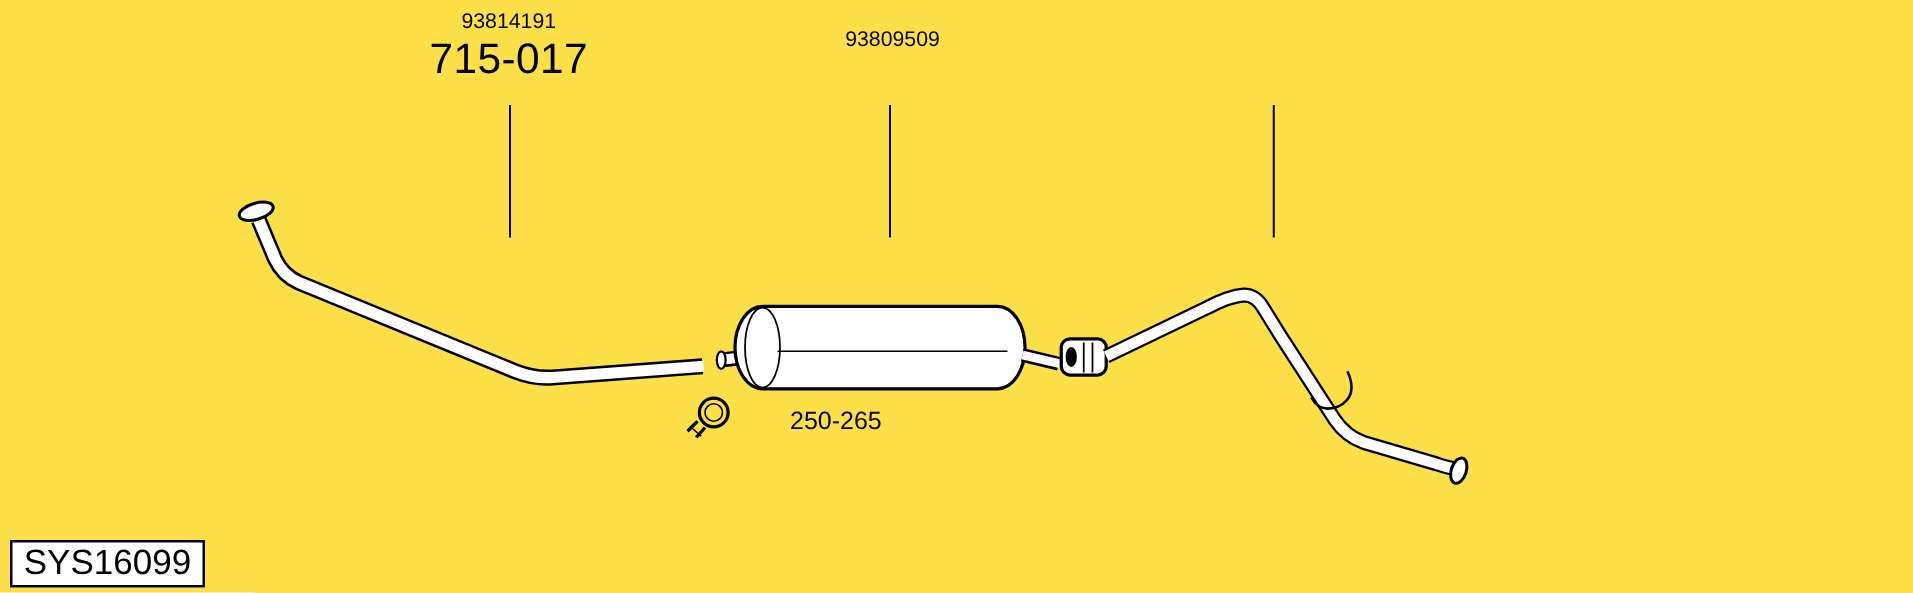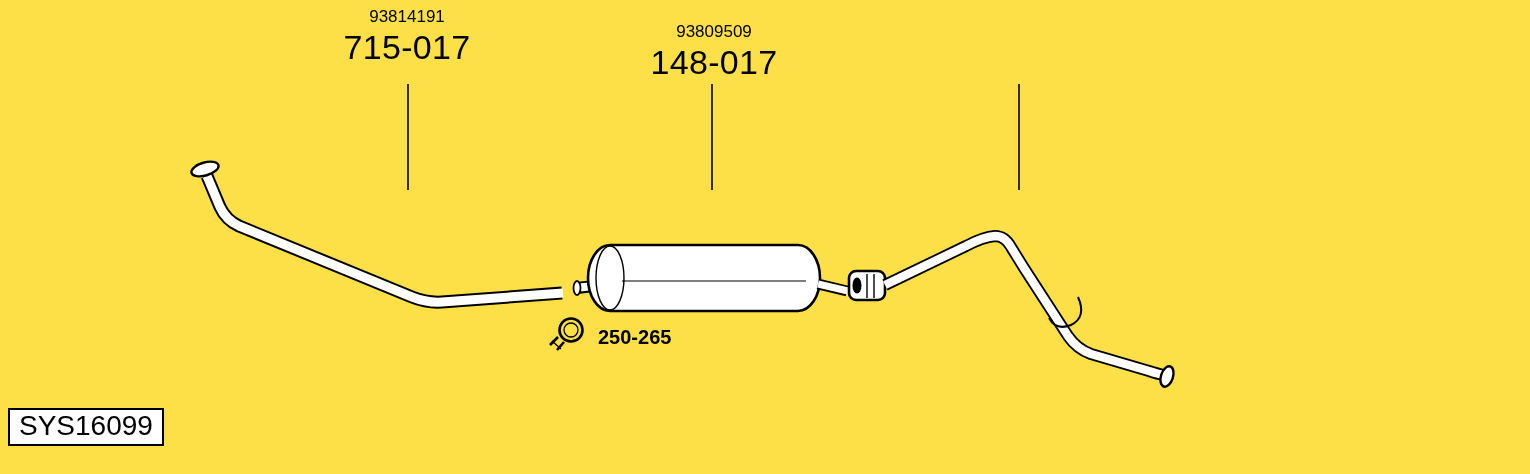--- a/index.html
+++ b/index.html
@@ -19,21 +19,21 @@
   }
   .part-ref  { font-size:17px; line-height:1.25; }
   .part-code { font-size:34px; line-height:1.2; letter-spacing:0.3px; }
   .clamp-label {
     position:absolute;
     font-size:20px;
     white-space:nowrap;
   }
   .system-badge {
     position:absolute;
-    left:8px; top:408px;
+    left:8px; top:432px;
     border:2px solid #000;
     padding:0 9px 2px 9px;
     font-size:28px;
     line-height:1.15;
     background:#fff;
   }
 </style>
 </head>
 <body>
 
@@ -92,21 +92,20 @@
     </g>
   </svg>
 
   <div class="part-label" style="left:407px; top:6px;">
     <div class="part-ref">93814191</div>
     <div class="part-code">715-017</div>
   </div>
 
   <div class="part-label" style="left:714px; top:6px;margin-top:15px;">
     <div class="part-ref">93809509</div>
-    <div class="part-code">148-017</div>
   </div>
 
 
-  <div class="clamp-label" style="left:598px; top:326px;font-weight:bold;">250-265</div>
+  <div class="clamp-label" style="left:632px; top:326px;">250-265</div>
 
   <div class="system-badge">SYS16099</div>
 
 </div>
 
 </body></html>

